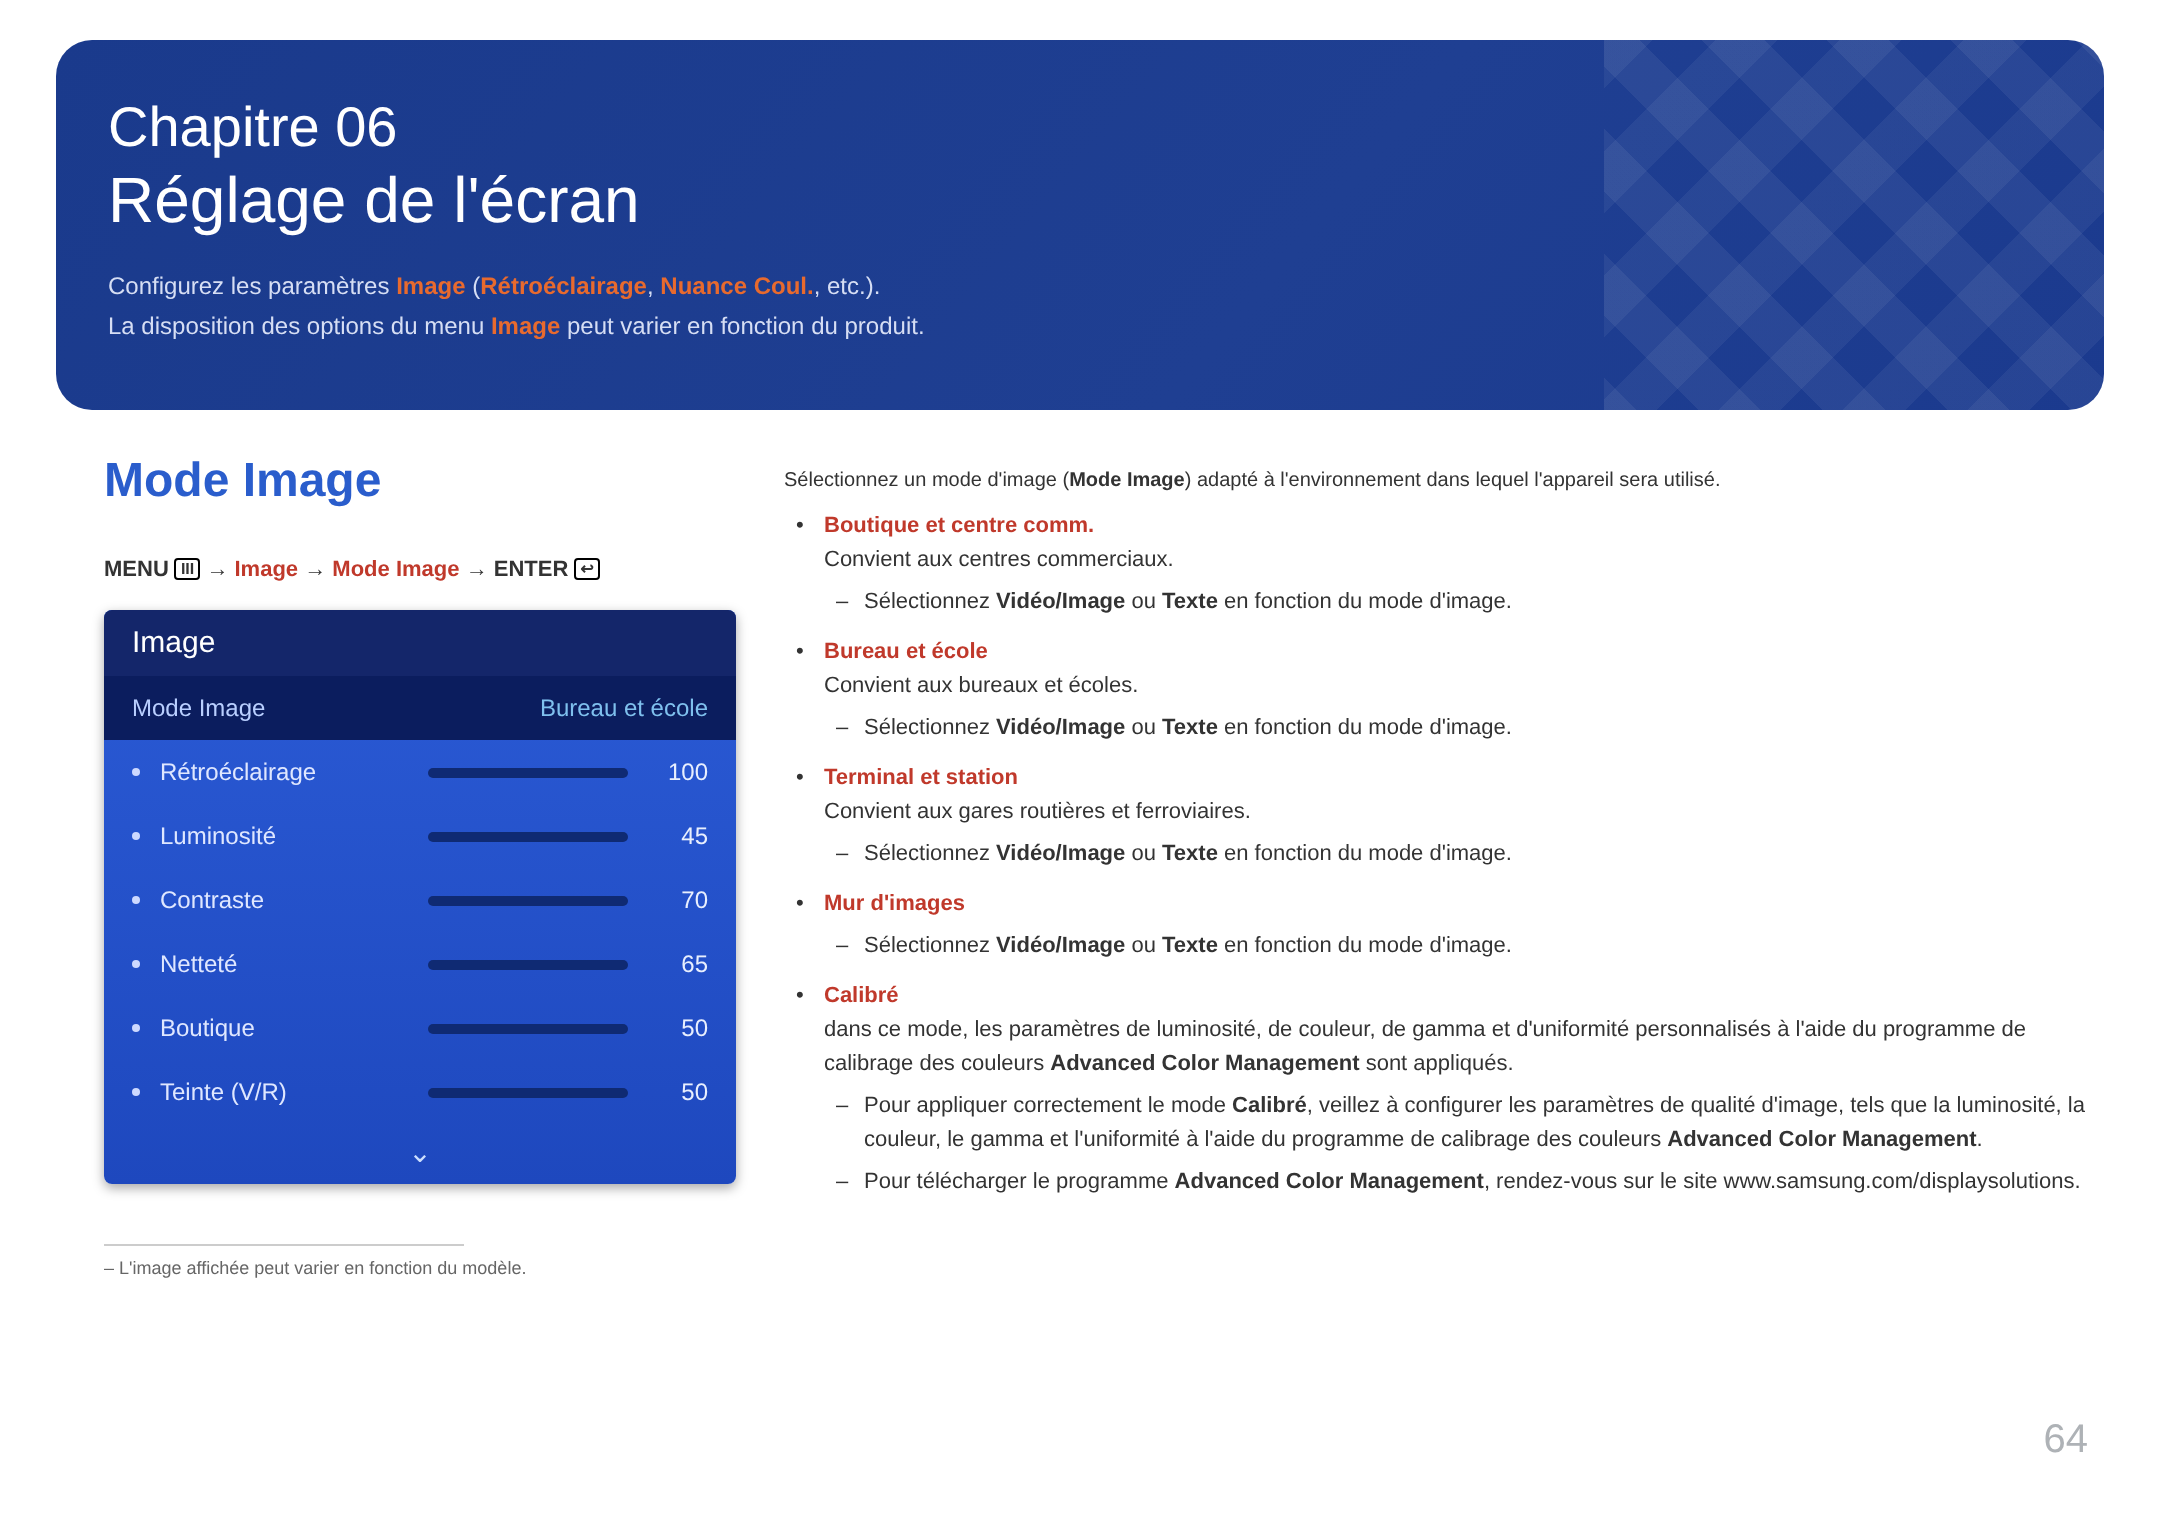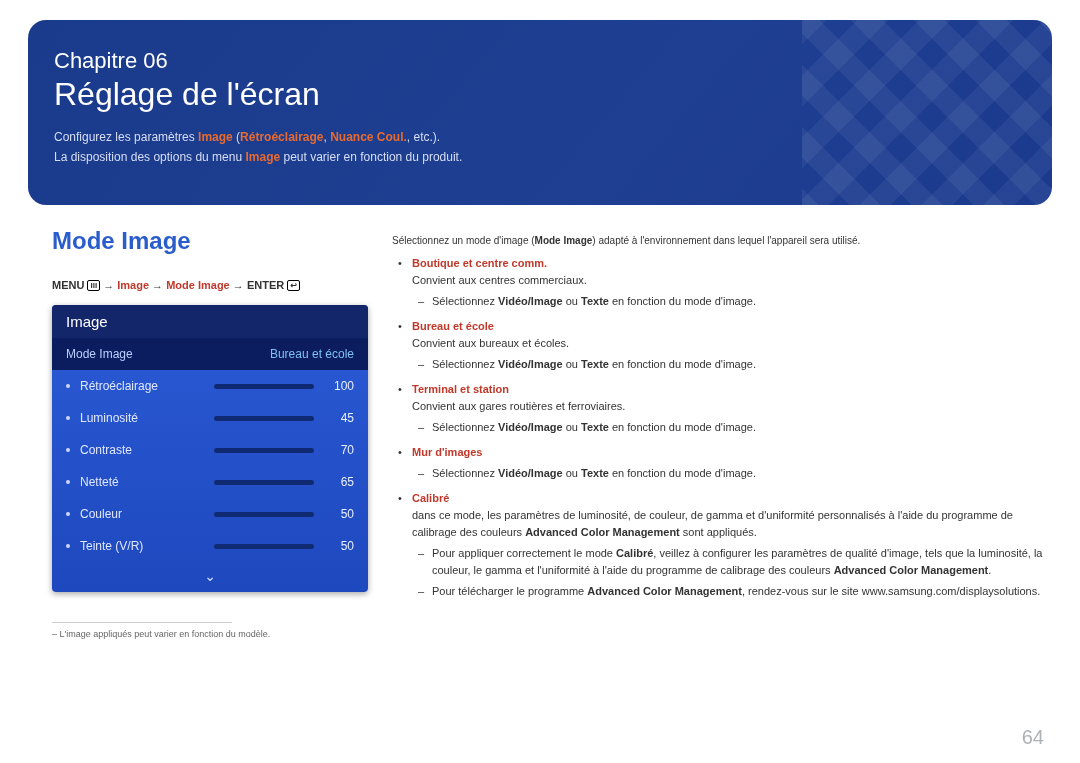--- a/index.html
+++ b/index.html
@@ -2,21 +2,21 @@
 <html><head>
 <meta charset="utf-8">
 <style>
   * { margin: 0; padding: 0; box-sizing: border-box; }
   body { font-family: Arial, Helvetica, sans-serif; background: #fff; width: 1080px; height: 763px; position: relative; overflow: hidden; font-size: 12px; color: #333; }
   .hero { background: #1d3d8f; background: linear-gradient(130deg,#1a3a8c 0%,#1f3f92 60%,#1b3a8e 100%); height: 185px; border-radius: 18px; margin: 20px 28px 12px 28px; padding: 28px 26px 18px 26px; color: #fff; position: relative; overflow: hidden; }
   .hero::after { content:""; position:absolute; right:-10px; top:-10px; width:260px; height:210px; background:
       repeating-linear-gradient(45deg, rgba(255,255,255,0.06) 0 22px, rgba(255,255,255,0.0) 22px 44px),
       repeating-linear-gradient(-45deg, rgba(255,255,255,0.05) 0 22px, rgba(255,255,255,0.0) 22px 44px);
   }
-  .chapter { font-size: 22px; font-weight: 400; margin-bottom: 2px; }
+  .chapter { font-size: 28px; font-weight: 400; margin-bottom: 2px; }
   .title   { font-size: 32px; font-weight: 400; margin-bottom: 14px; }
   .intro   { font-size: 12px; line-height: 1.7; color: #d6def4; }
   .hl      { color: #e86a2e; font-weight: bold; }
   .content { display:flex; align-items:flex-start; padding: 10px 34px 0 52px; }
   .left    { width: 340px; }
   .right   { flex:1; padding-top: 6px; }
   .h2      { color: #2a5dcc; font-size: 24px; font-weight: 600; margin-bottom: 24px; }
   .menupath { font-size: 11px; font-weight: bold; margin-bottom: 14px; }
   .menupath .step { color:#c0392b; font-weight: bold; }
   .menupath .icon { display:inline-block; border:1px solid #000; border-radius:2px; font-size:8px; padding:0 2px; vertical-align:1px; }
@@ -39,21 +39,21 @@
   .footnote::before { content:"– "; }
   .right p { font-size:10px; line-height:1.55; margin-bottom:2px; }
   ul.modes { list-style:none; margin-top:6px; }
   ul.modes > li { position:relative; padding-left:20px; margin-bottom:8px; font-size:11px; line-height:1.55; }
   ul.modes > li::before { content:"•"; position:absolute; left:6px; top:0; color:#333; }
   ul.modes .mname { color:#c0392b; font-weight:bold;text-align:center; }
   ul.sub { list-style:none; margin-top:4px; }
   ul.sub > li { position:relative; padding-left:20px; margin-bottom:4px; font-size:11px; line-height:1.55; }
   ul.sub > li::before { content:"–"; position:absolute; left:6px; top:0; color:#333; }
   b { font-weight:bold; }
-  .pagenum { position:absolute; right:36px; bottom:14px; font-size:20px; color:#aeb2b6; }
+  .pagenum { position:absolute; right:36px; bottom:31px; font-size:20px; color:#aeb2b6; }
 </style>
 </head>
 <body>
 
 <div class="hero">
   <div class="chapter">Chapitre 06</div>
   <div class="title">Réglage de l'écran</div>
   <div class="intro">
     <span>Configurez les paramètres </span><span class="hl">Image</span><span> (</span><span class="hl">Rétroéclairage</span><span>, </span><span class="hl">Nuance Coul.</span><span>, etc.).</span><br>
     <span>La disposition des options du menu </span><span class="hl">Image</span><span> peut varier en fonction du produit.</span>
@@ -100,36 +100,36 @@
             <span class="rval">70</span>
           </div>
           <div class="osd-row">
             <span class="dot"></span>
             <span class="rlabel">Netteté</span>
             <span class="bar-wrap"><span class="bar-fill" style="width: 65%;"></span></span>
             <span class="rval">65</span>
           </div>
           <div class="osd-row">
             <span class="dot"></span>
-            <span class="rlabel">Couleur</span>
+            <span class="rlabel">Boutique</span>
             <span class="bar-wrap"><span class="bar-fill" style="width: 50%;"></span></span>
             <span class="rval">50</span>
           </div>
           <div class="osd-row">
             <span class="dot"></span>
             <span class="rlabel">Teinte (V/R)</span>
             <span class="bar-wrap"><span class="bar-fill" style="width: 50%;"></span></span>
             <span class="rval">50</span>
           </div>
         </div>
       <div class="osd-foot"><span class="chev">⌄</span></div>
     </div>
 
     <hr class="footnote-rule">
-    <div class="footnote">L'image appliqués peut varier en fonction du modèle.</div>
+    <div class="footnote">L'image affichée peut varier en fonction du modèle.</div>
   </div>
 
   <div class="right">
     <p>
       <span>Sélectionnez un mode d'image (</span><b>Mode Image</b><span>) adapté à l'environnement dans lequel l'appareil sera utilisé.</span>
     </p>
     <ul class="modes" id="modes-list">
         <li><span class="mname">Boutique et centre comm.</span><br><span>Convient aux centres commerciaux.</span><ul class="sub">
             <li>Sélectionnez <b>Vidéo/Image</b> ou <b>Texte</b> en fonction du mode d'image.</li>
           </ul></li>

